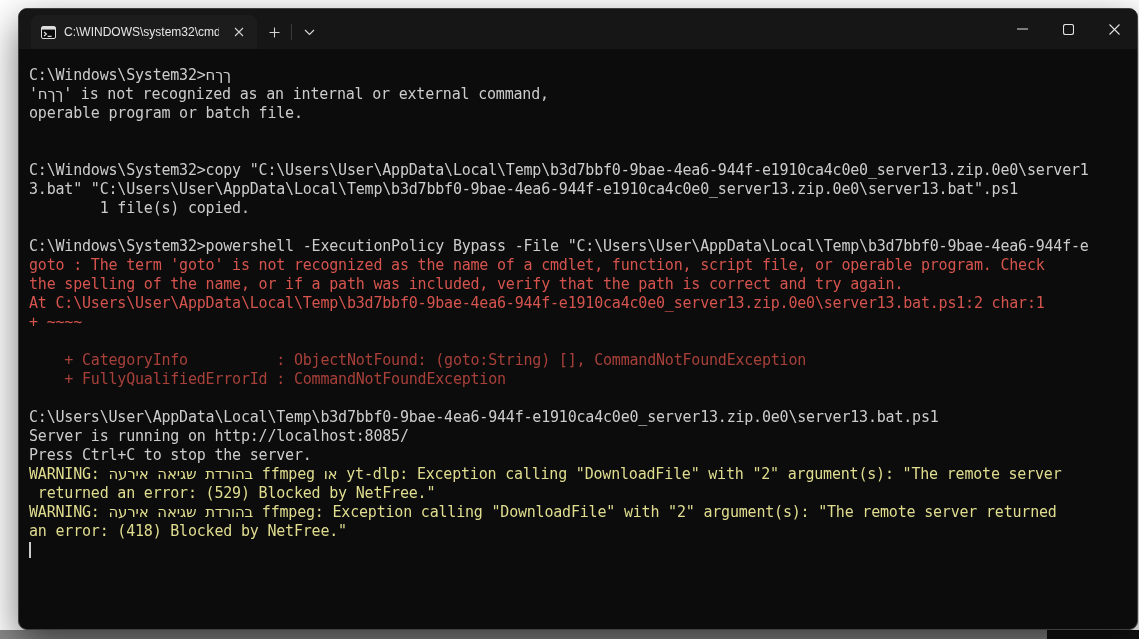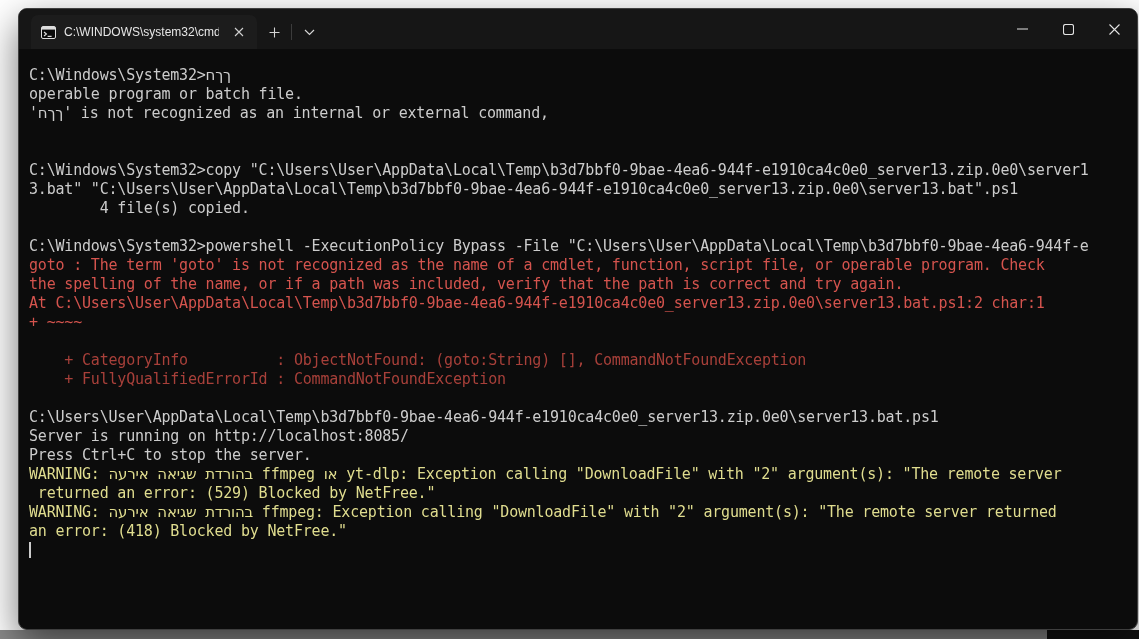--- a/index.html
+++ b/index.html
@@ -142,27 +142,27 @@
       </svg>
     </div>
     <div class="winctl close">
       <svg width="11" height="11" viewBox="0 0 11 11">
         <path d="M0.5 0.5 L10.5 10.5 M10.5 0.5 L0.5 10.5" stroke="#e2e2e2" stroke-width="1.1" fill="none"></path>
       </svg>
     </div>
   </div>
   <div class="terminal" id="terminal">
       <div class="line c-default">C:\Windows\System32&gt;חךך</div>
+      <div class="line c-default">'חךך' is not recognized as an internal or external command,</div>
       <div class="line c-default">operable program or batch file.</div>
-      <div class="line c-default">'חךך' is not recognized as an internal or external command,</div>
       <div class="line c-default"></div>
       <div class="line c-default"></div>
       <div class="line c-default">C:\Windows\System32&gt;copy "C:\Users\User\AppData\Local\Temp\b3d7bbf0-9bae-4ea6-944f-e1910ca4c0e0_server13.zip.0e0\server1</div>
       <div class="line c-default">3.bat" "C:\Users\User\AppData\Local\Temp\b3d7bbf0-9bae-4ea6-944f-e1910ca4c0e0_server13.zip.0e0\server13.bat".ps1</div>
-      <div class="line c-default">        4 file(s) copied.</div>
+      <div class="line c-default">        1 file(s) copied.</div>
       <div class="line c-default"></div>
       <div class="line c-default">C:\Windows\System32&gt;powershell -ExecutionPolicy Bypass -File "C:\Users\User\AppData\Local\Temp\b3d7bbf0-9bae-4ea6-944f-e</div>
       <div class="line c-error">goto : The term 'goto' is not recognized as the name of a cmdlet, function, script file, or operable program. Check</div>
       <div class="line c-error">the spelling of the name, or if a path was included, verify that the path is correct and try again.</div>
       <div class="line c-error">At C:\Users\User\AppData\Local\Temp\b3d7bbf0-9bae-4ea6-944f-e1910ca4c0e0_server13.zip.0e0\server13.bat.ps1:2 char:1</div>
       <div class="line c-error">+ ~~~~</div>
       <div class="line c-default"></div>
       <div class="line c-error-dark">    + CategoryInfo          : ObjectNotFound: (goto:String) [], CommandNotFoundException</div>
       <div class="line c-error-dark">    + FullyQualifiedErrorId : CommandNotFoundException</div>
       <div class="line c-default"></div>

